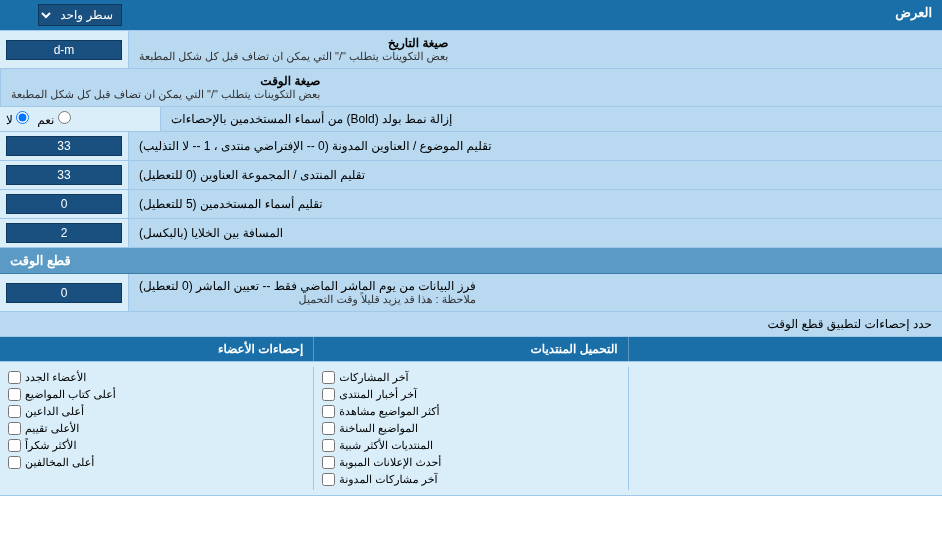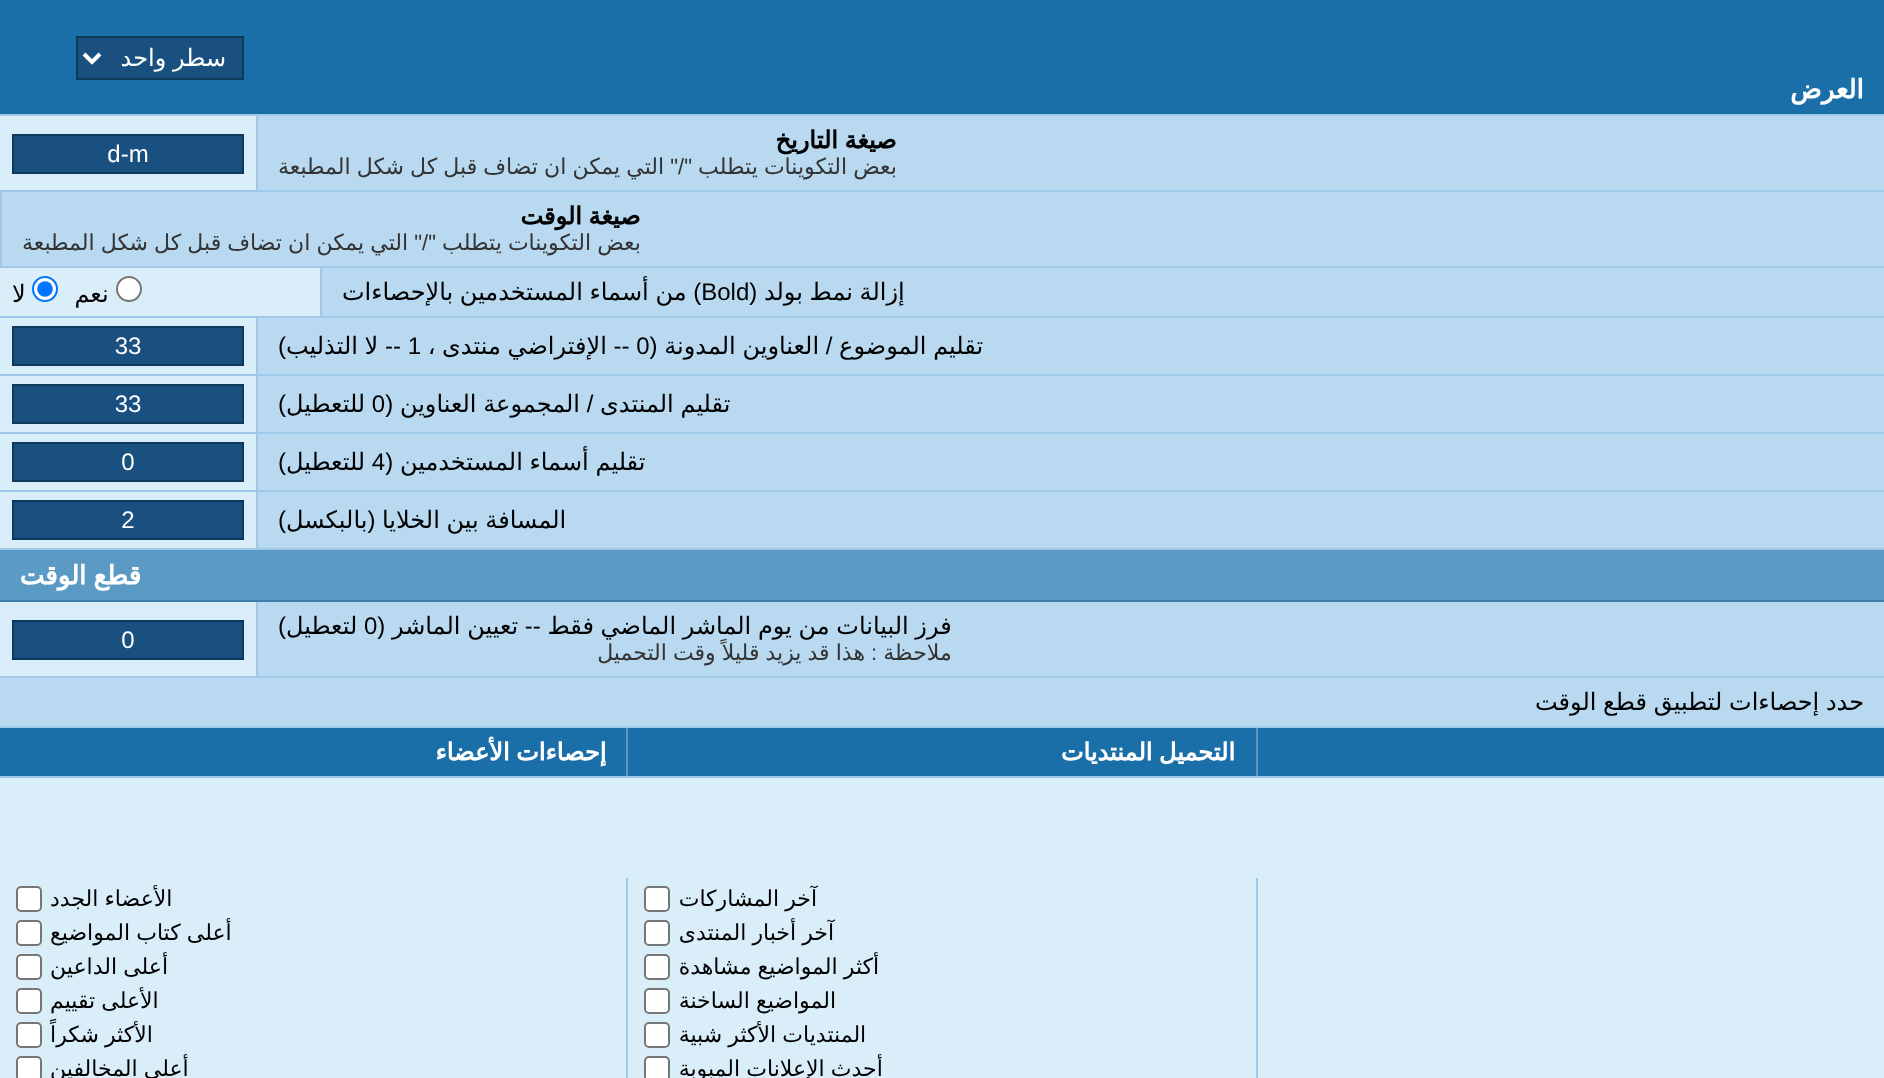--- a/index.html
+++ b/index.html
@@ -82,21 +82,20 @@
       background: #1a6fa8;
     }
 
     .top-header-left {
       flex: 1;
       padding: 5px 10px;
       color: #fff;
       font-weight: bold;
       text-align: right;
       font-size: 13px;
-      margin-top: 32px;
     }
 
     .top-header-right {
       width: 160px;
       padding: 4px 6px;
       display: flex;
       align-items: center;
       justify-content: center;
     }
 
@@ -104,21 +103,20 @@
       display: flex;
       background: #daeef9;
       padding: 5px 0;
       border-bottom: 1px solid #a0c8e8;
     }
 
     .checkbox-col {
       flex: 1;
       padding: 2px 8px;
       border-left: 1px solid #a0c8e8;
-      margin-top: 45px;
     }
 
     .checkbox-col:last-child {
       border-left: none;
     }
 
     .checkbox-item {
       display: flex;
       align-items: center;
       justify-content: flex-end;
@@ -230,21 +228,21 @@
     <div class="label-cell">
       <span>تقليم المنتدى / المجموعة العناوين (0 للتعطيل)</span>
     </div>
     <div class="input-cell">
       <input class="dark-input" type="text" value="33" style="">
     </div>
   </div>
 
   <div class="table-row">
     <div class="label-cell">
-      <span>تقليم أسماء المستخدمين (4 للتعطيل)</span>
+      <span>تقليم أسماء المستخدمين (5 للتعطيل)</span>
     </div>
     <div class="input-cell">
       <input class="dark-input" type="text" value="0" style="">
     </div>
   </div>
 
   <div class="table-row">
     <div class="label-cell">
       <span>المسافة بين الخلايا (بالبكسل)</span>
     </div>

